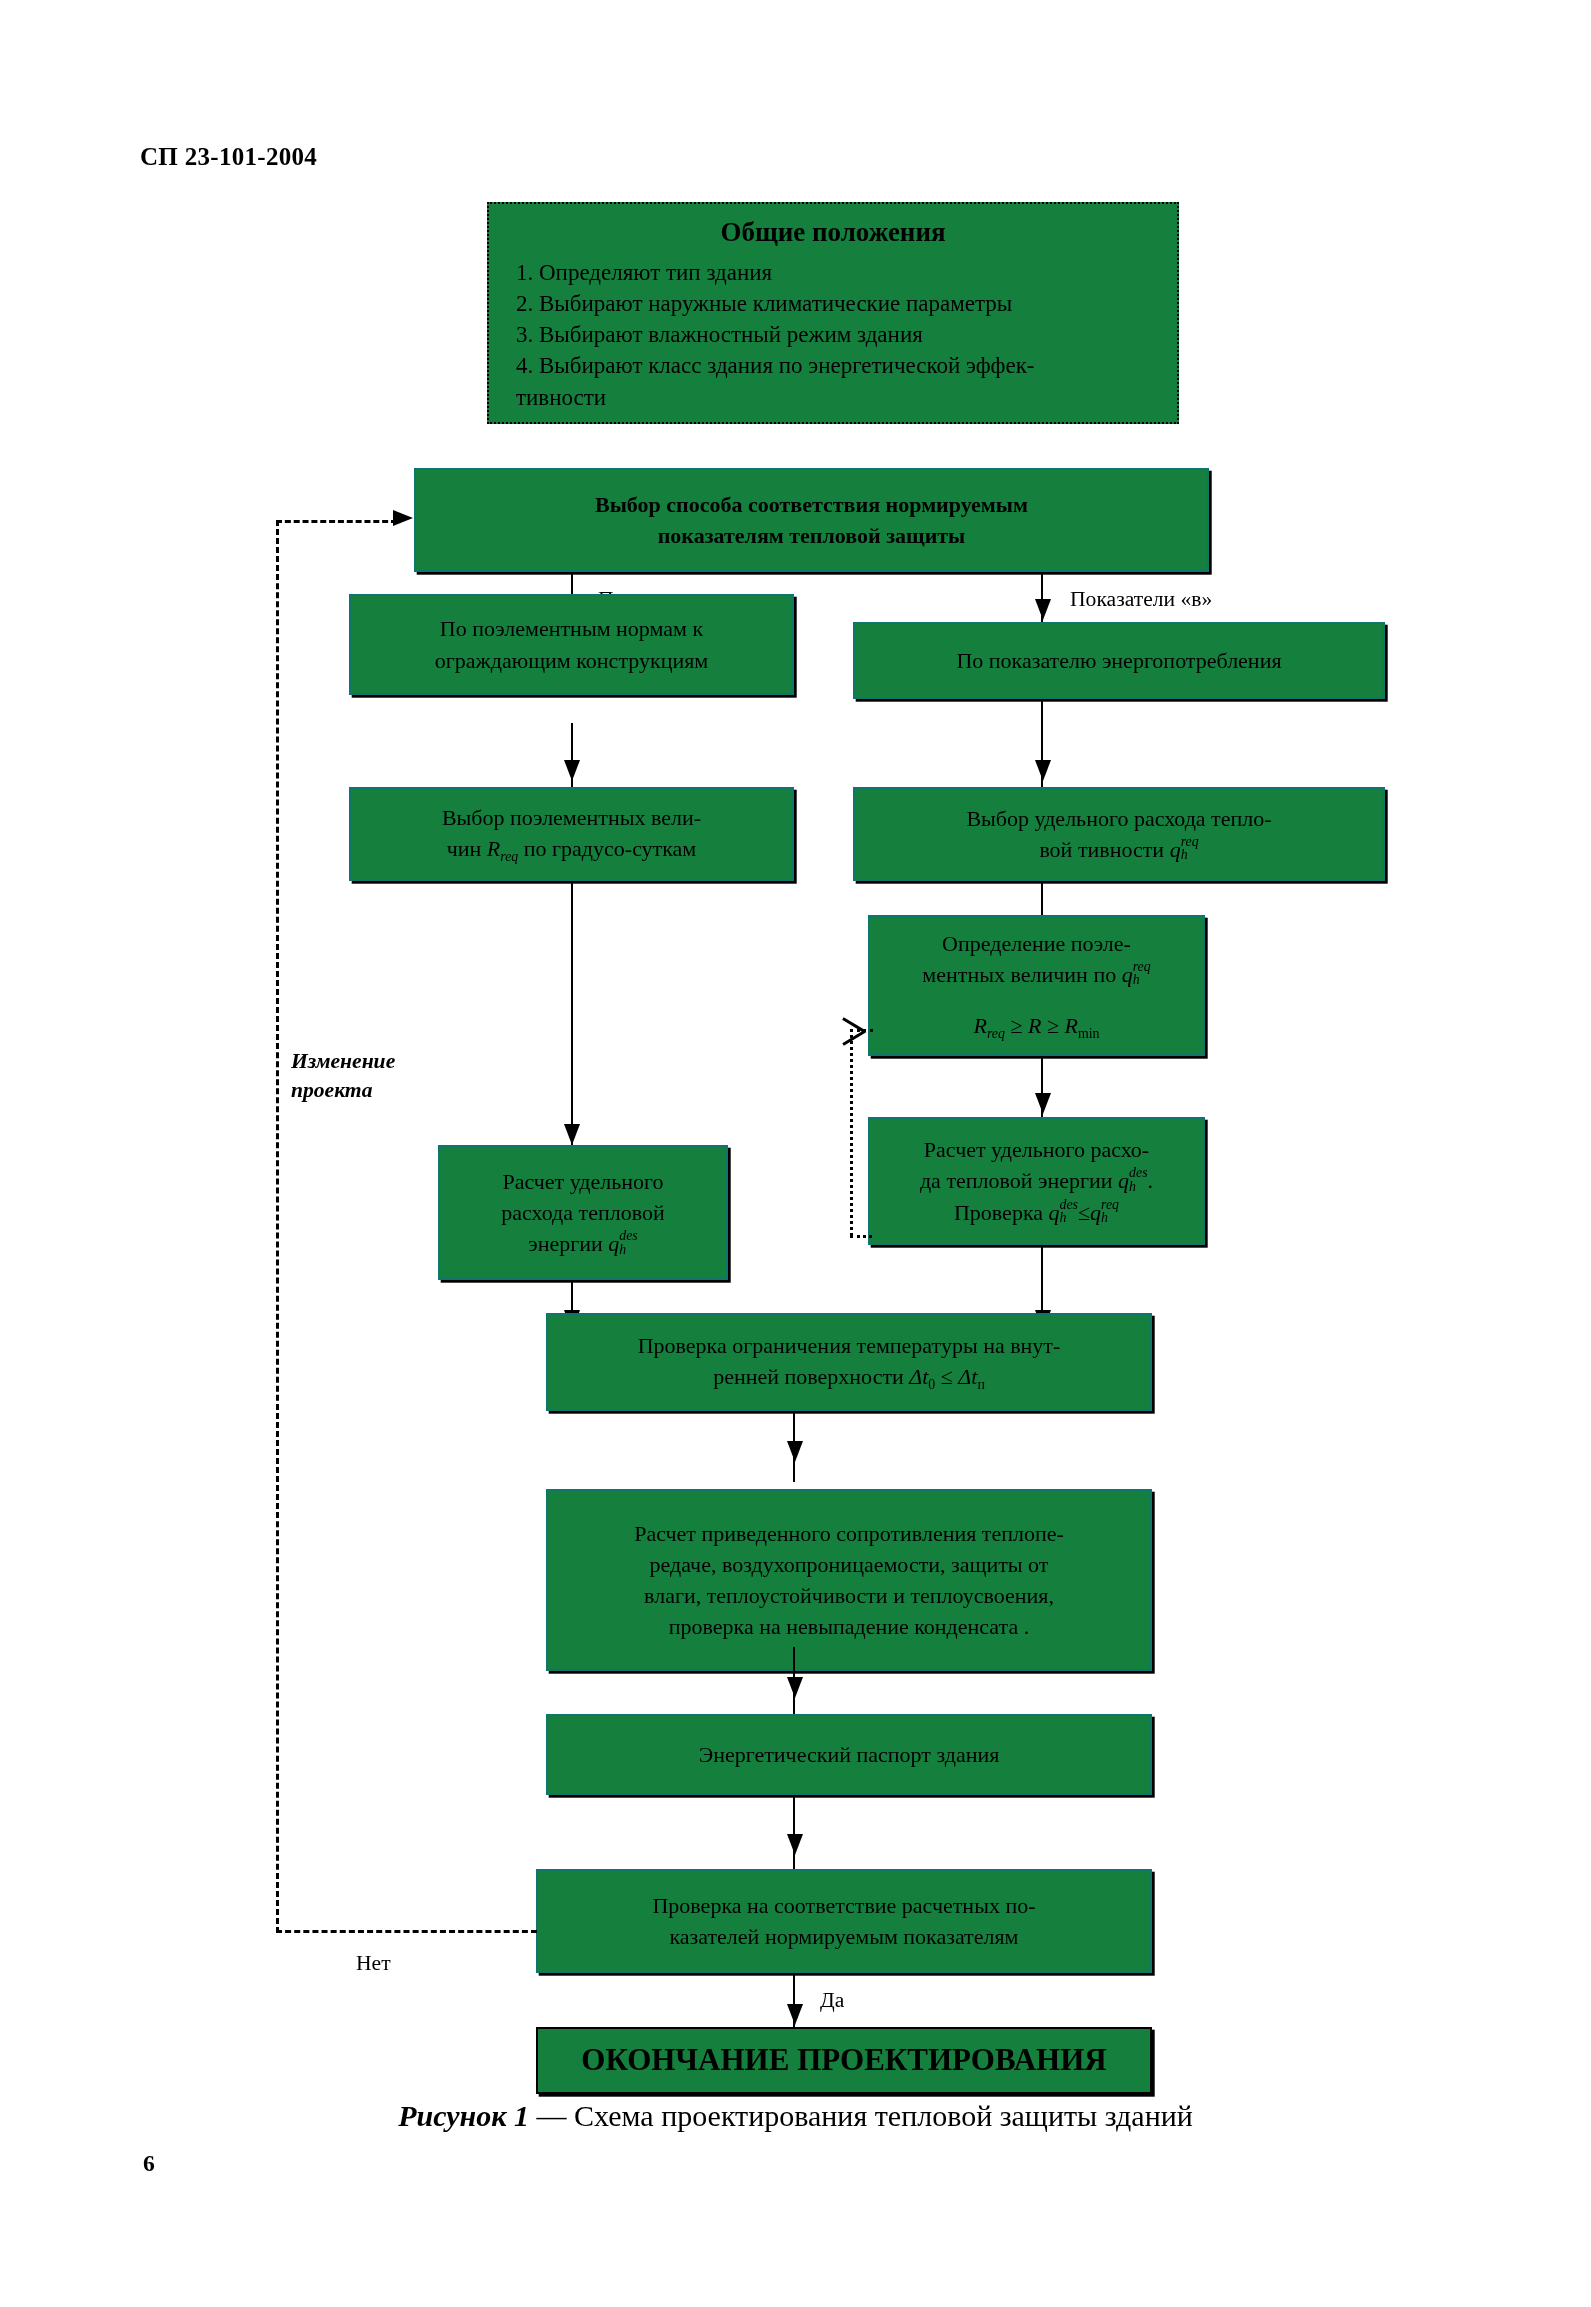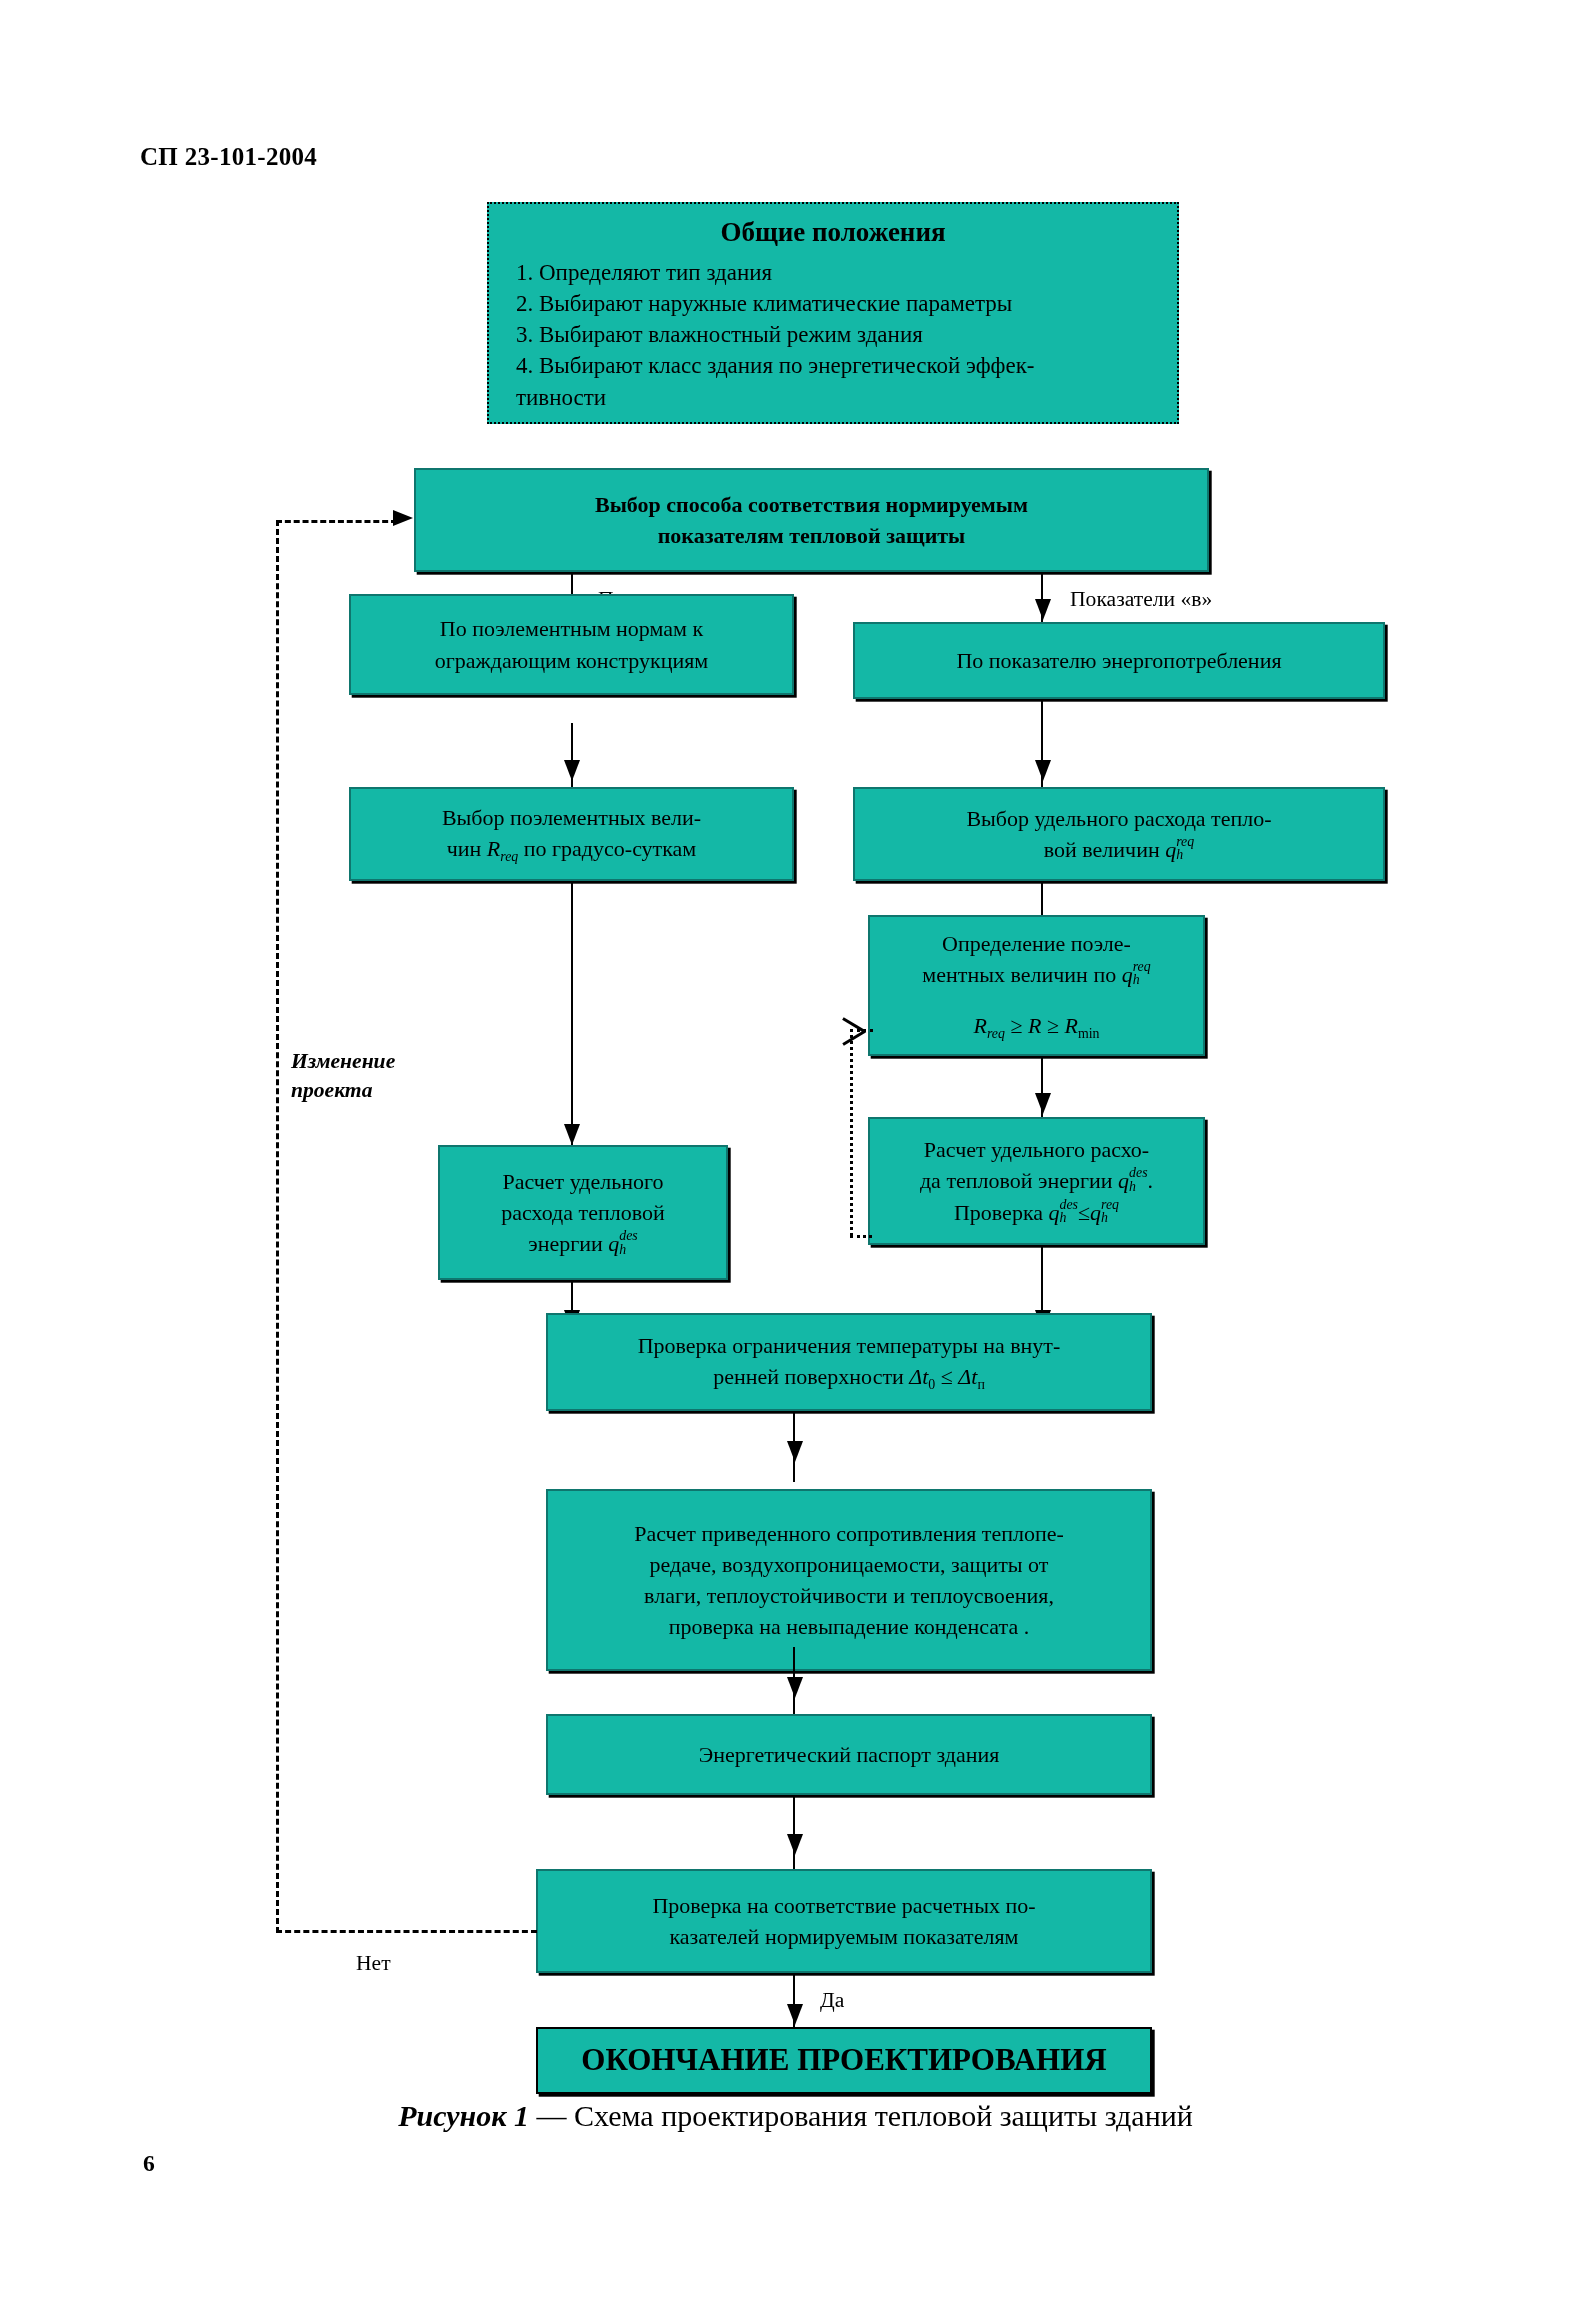--- a/index.html
+++ b/index.html
@@ -47,21 +47,21 @@
   }
   .fig-caption .cap-label {
     font-style: italic;
     font-weight: bold;
   }
 
   
   .node {
     position: absolute;
     box-sizing: border-box;
-    background: #14b8a6;
+    background: #15803d;
     display: flex;
     align-items: center;
     justify-content: center;
     text-align: center;
     line-height: 1.42;
     font-size: 22px;
   }
   .node .inner { width: 100%; padding: 0 8px; }
 
   
@@ -253,21 +253,21 @@
       <div>
         <span>чин </span><span class="mvar">R</span><span class="msub">req</span><span> по градусо-суткам</span>
       </div>
     </div>
   </div>
 
   <div class="node solid" style="left:853px; top:787px; width:532px; height:94px;">
     <div class="inner">
       <div>Выбор удельного расхода тепло-</div>
       <div>
-        <span>вой величин </span><span class="mvar">q</span><span class="msubup"><span class="up">req</span><span class="dn">h</span></span>
+        <span>вой тивности </span><span class="mvar">q</span><span class="msubup"><span class="up">req</span><span class="dn">h</span></span>
       </div>
     </div>
   </div>
 
   <div class="vline" style="left:1041px; top:881px; height:66px;"></div>
   <div class="arrow-down" style="left:1035px; top:919px;"></div>
 
   <div class="node solid" style="left:868px; top:915px; width:337px; height:141px;">
     <div class="inner">
       <div>Определение поэле-</div>

